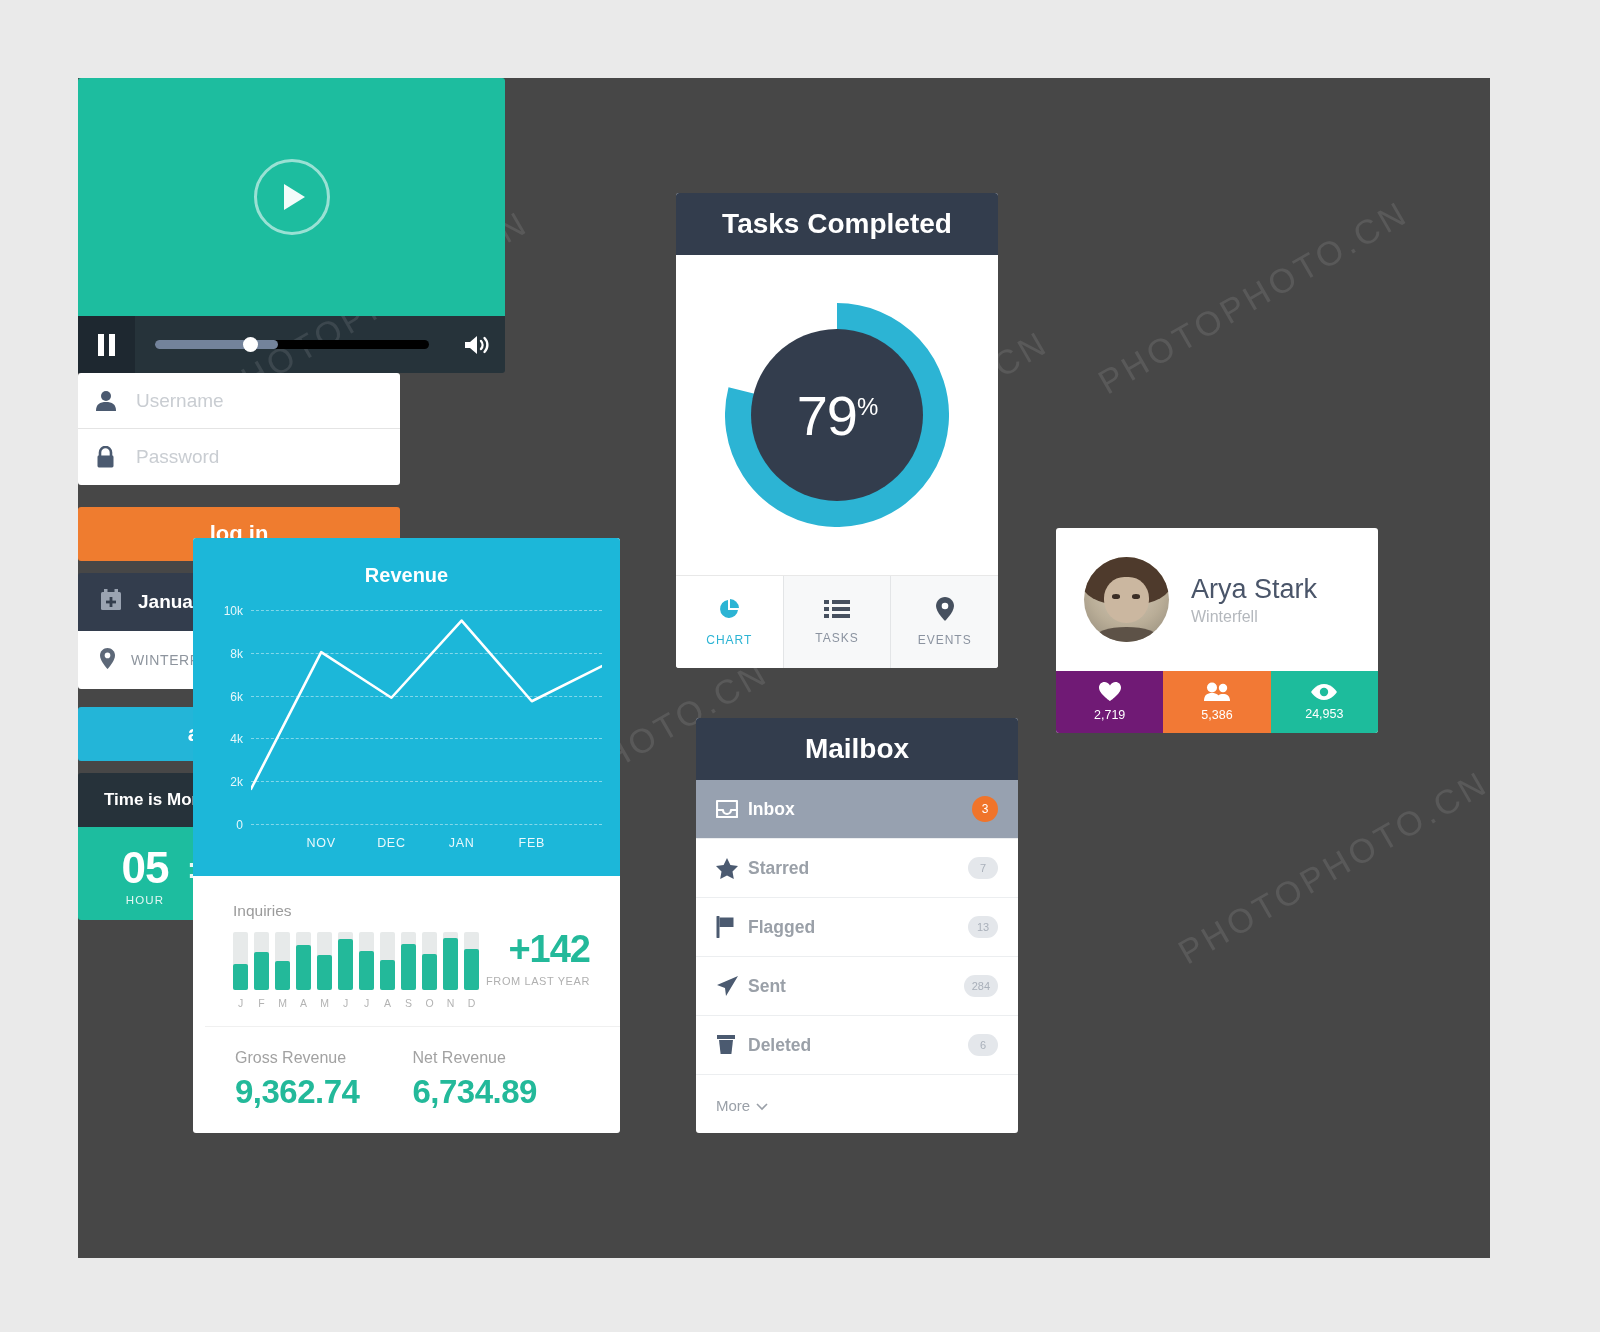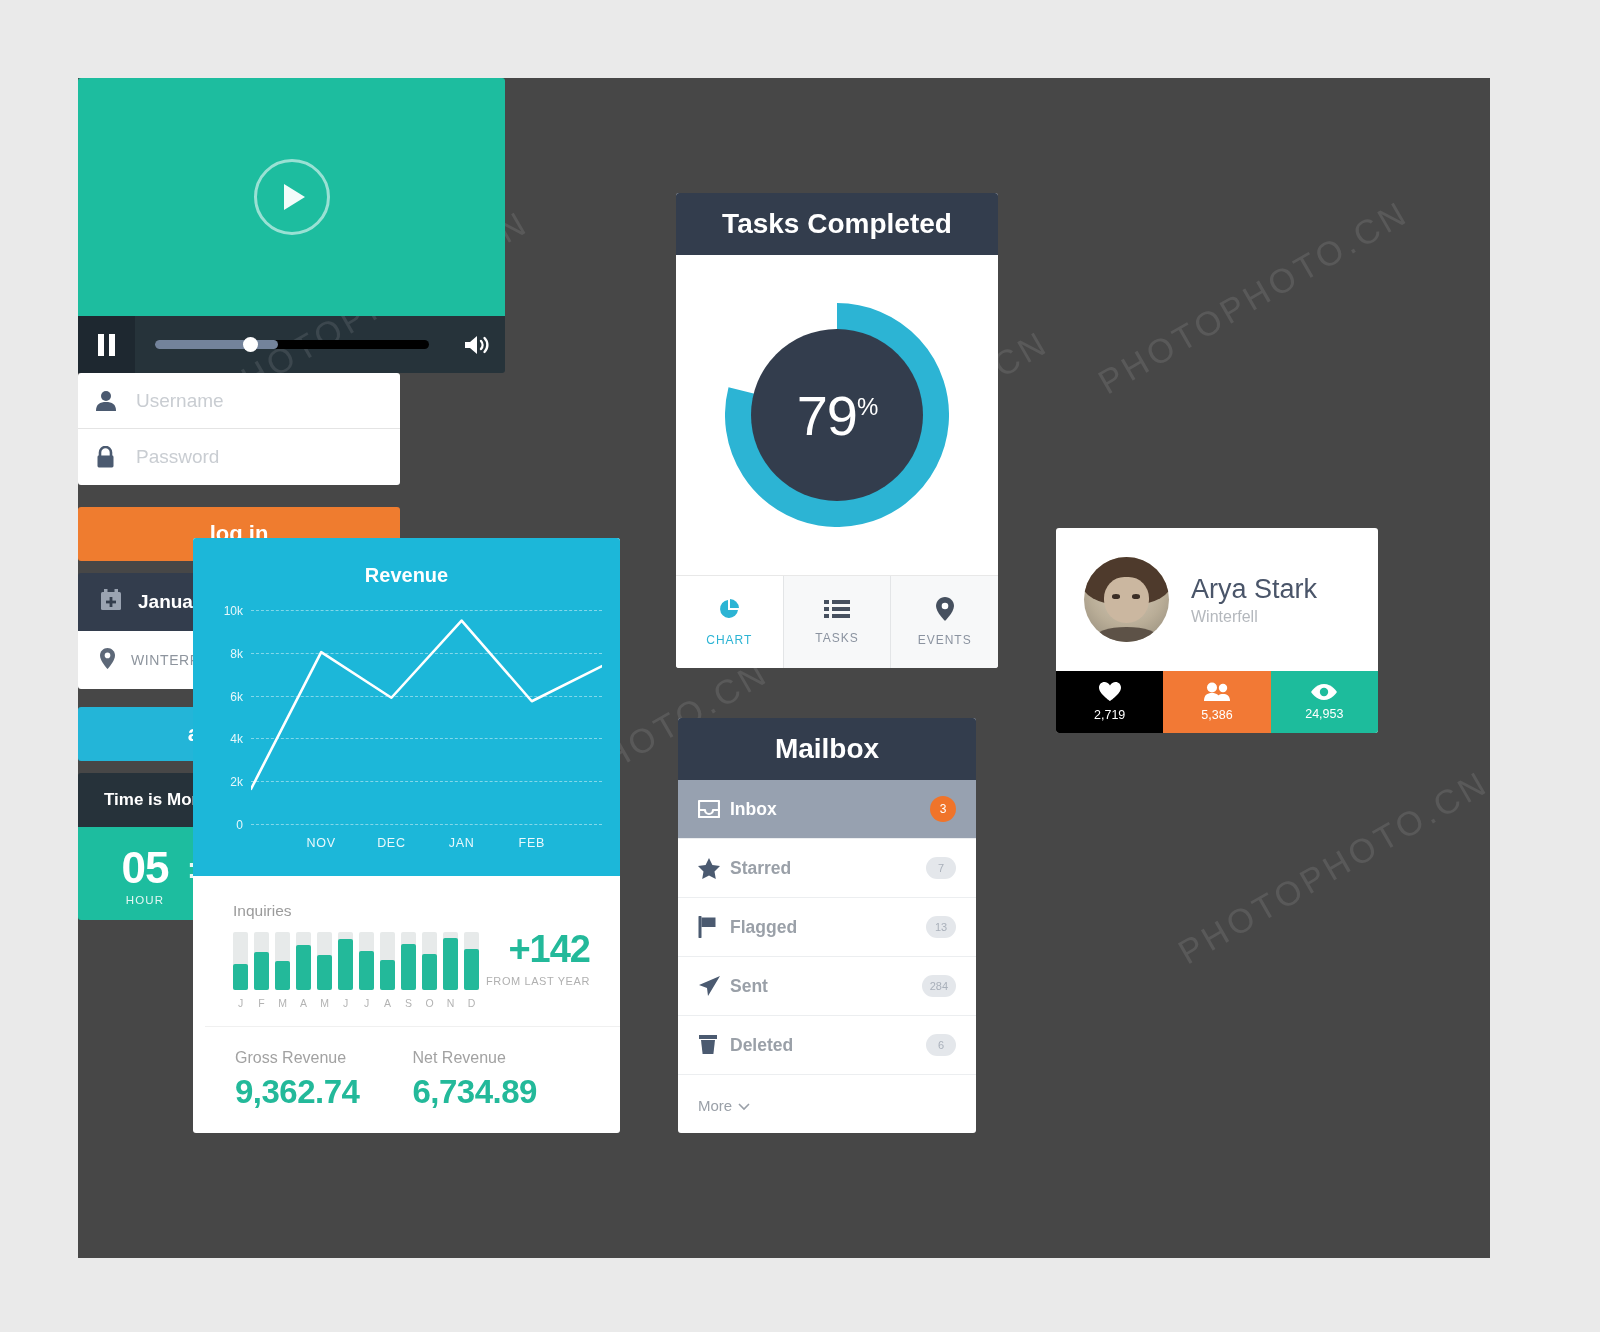--- a/index.html
+++ b/index.html
@@ -121,21 +121,21 @@
   #donut-pct sup { font-size: 24px; vertical-align: super; font-weight: 300; }
   #tasks-tabs { display:flex; height: 93px; border-top:1px solid #e8e8e8; }
   .ttab {
     flex:1; display:flex; flex-direction:column; align-items:center; justify-content:center; gap:9px;
     background:#fff; color:#8b93a0; font-size: 12px; letter-spacing: 1px;
   }
   .ttab.alt { background:#f7f8f9; border-left:1px solid #e3e5e7; }
   .ttab.active { color:#2cb4d4; }
 
   
-  #mailbox { left: 600px; top: 640px; width: 298px; height: 415px; border-radius:3px; overflow:hidden; }
+  #mailbox { left: 618px; top: 640px; width: 322px; height: 415px; border-radius:3px; overflow:hidden; }
   .mrow {
     display:flex; align-items:center; height: 59px; padding: 0 20px;
     border-bottom:1px solid #eceef0;
   }
   .mrow .micon { width: 32px; color:#4b5a70; display:flex; align-items:center; }
   .mrow .mlabel { flex:1; font-size: 17.5px; color:#9aa0a8; font-weight: bold; }
   .mrow.active { background:#97a1b0; }
   .mrow.active .mlabel { color:#fff; }
   .mrow.active .micon { color:#fff; }
   .mbadge {
@@ -525,21 +525,21 @@
         <div class="eyeL"></div>
           <div class="eyeR"></div>
           <div class="collar"></div>
       </div>
       <div>
         <div id="prof-name">Arya Stark</div>
         <div id="prof-sub">Winterfell</div>
       </div>
     </div>
     <div id="prof-stats">
-      <div class="pstat" style="background:#000000">
+      <div class="pstat" style="background:#701a75">
         <span>
           <svg width="22" height="19" viewBox="0 0 22 19">
               <path d="M11 19 C11 19 0 11.5 0 5.7 C0 2.4 2.4 0 5.4 0 C7.6 0 9.9 1.4 11 3.4 C12.1 1.4 14.4 0 16.6 0 C19.6 0 22 2.4 22 5.7 C22 11.5 11 19 11 19 Z" fill="#fff"></path>
             </svg>
         </span>
         <span class="num">2,719</span>
       </div>
       <div class="pstat" style="background:#f27935">
         <span>
           <svg width="26" height="19" viewBox="0 0 26 19">

